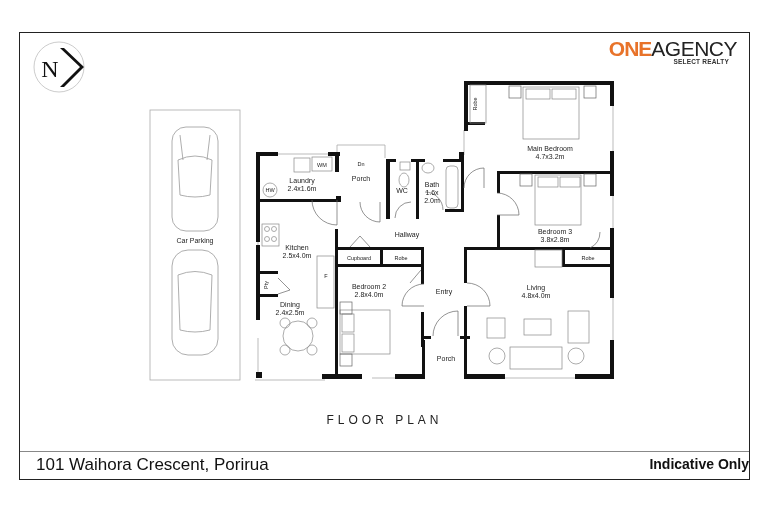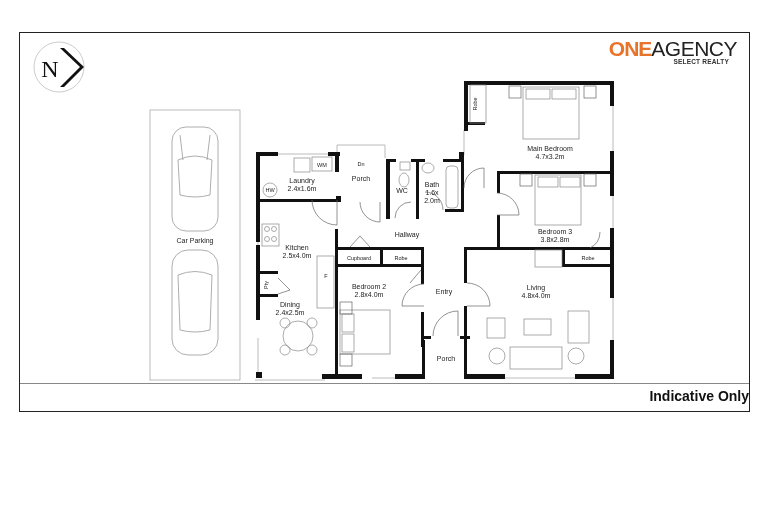--- a/index.html
+++ b/index.html
@@ -1,38 +1,40 @@
 <!DOCTYPE html>
 <html><head>
 <meta charset="utf-8">
 <style>
   html,body{margin:0;padding:0;background:#fff;}
   body{width:768px;height:512px;position:relative;overflow:hidden;font-family:"Liberation Sans",sans-serif;}
-  .frame{position:absolute;left:19px;top:32px;width:731px;height:380px;border:1.5px solid #222;box-sizing:border-box;}
+  .frame{position:absolute;left:19px;top:32px;width:731px;height:448px;border:1.5px solid #222;box-sizing:border-box;}
   .footer{position:absolute;left:0;right:0;bottom:0;height:27px;border-top:1px solid #888;}
   .addr{position:absolute;left:16px;top:3px;font-size:17px;color:#111;}
   .indic{position:absolute;right:0;top:4px;font-size:14px;font-weight:bold;color:#111;}
   .logo{position:absolute;right:12px;top:4px;text-align:right;}
   .logo .one{color:#e8732a;font-weight:bold;font-size:21px;letter-spacing:-1px;}
   .logo .agency{color:#222;font-size:21px;letter-spacing:-0.5px;}
   .logo .sub{display:block;font-size:6.5px;font-weight:bold;color:#333;margin-top:-3px;margin-right:8px;letter-spacing:0.2px;}
   .title{position:absolute;left:0;right:0;top:380px;text-align:center;font-size:12px;letter-spacing:4px;color:#222;}
   svg.plan{position:absolute;left:0;top:0;}
   .lbl{font-family:"Liberation Sans",sans-serif;font-size:7px;fill:#222;text-anchor:middle;}
   .lbls{font-family:"Liberation Sans",sans-serif;font-size:5.5px;fill:#222;text-anchor:middle;}
 </style>
 </head>
 <body>
 
 <div class="frame">
   <div class="logo">
     <span class="one">ONE</span><span class="agency">AGENCY</span>
     <span class="sub">SELECT REALTY</span>
   </div>
+  <div class="title">FLOOR PLAN</div>
   <div class="footer">
+    <span class="addr">101 Waihora Crescent, Porirua</span>
     <span class="indic">Indicative Only</span>
   </div>
 </div>
 
 <svg class="plan" width="768" height="512" viewBox="0 0 768 512">
 
   <g>
     <circle cx="59" cy="67" r="25" fill="#fff" stroke="#ccc" stroke-width="1"></circle>
     <text x="50" y="77" font-family="Liberation Serif, serif" font-size="24" fill="#111" text-anchor="middle">N</text>
     <polygon points="60,48 80,67 60,87 64,87 84,67 64,48" fill="#111"></polygon>

